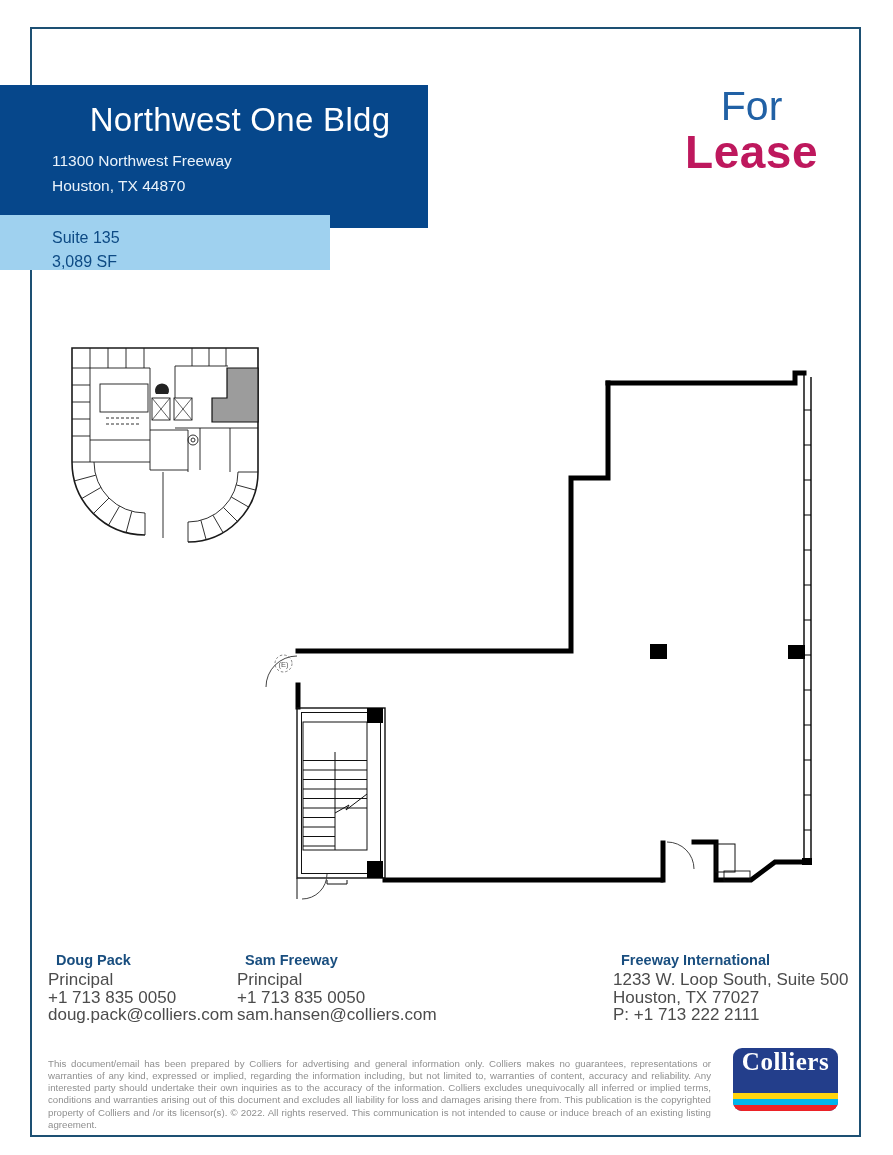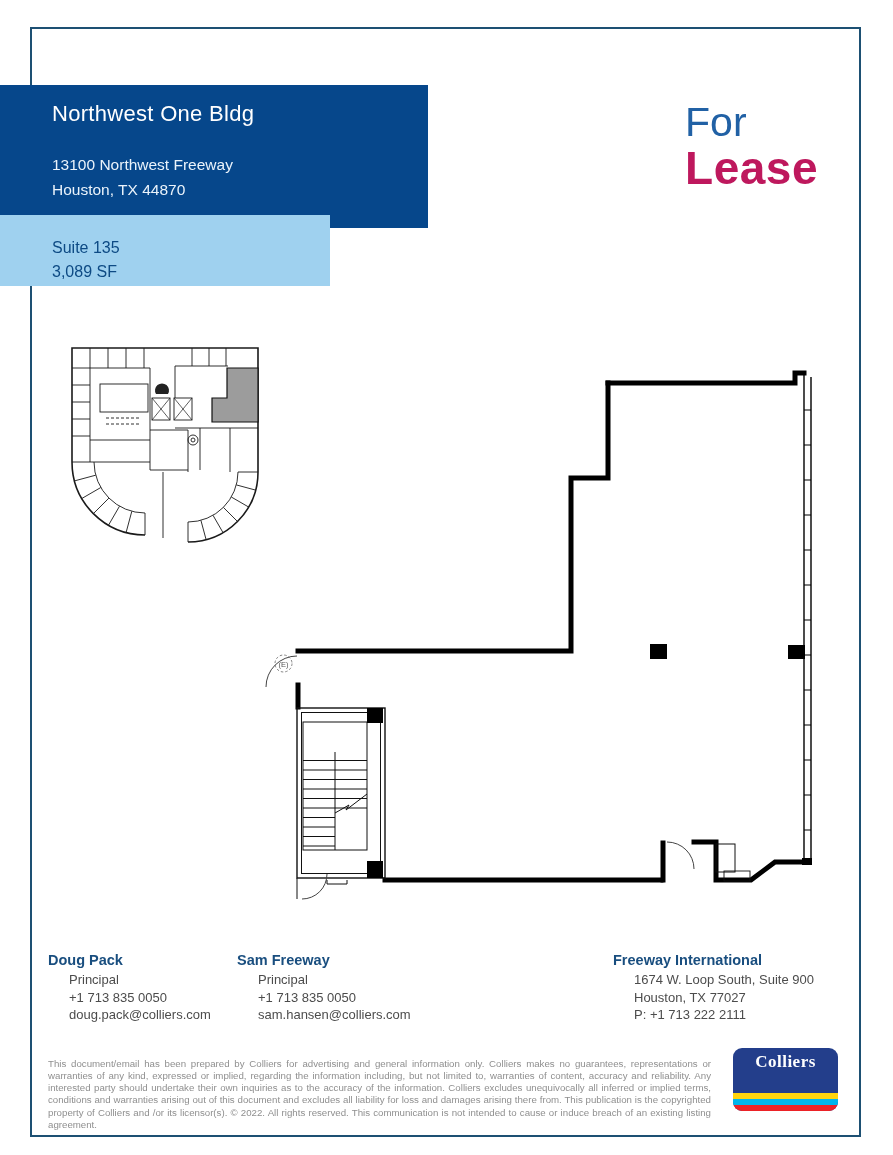--- a/index.html
+++ b/index.html
@@ -10,71 +10,71 @@
   .page-border{
     position:absolute;left:30px;top:27px;width:827px;height:1106px;
     border:2px solid #1d5073;z-index:1;
   }
   
   .header-band{
     position:absolute;left:0;top:85px;width:428px;height:143px;
     background:#06478b;color:#fff;z-index:2;box-sizing:border-box;
     padding:17px 0 0 52px;
   }
-  .building-title{margin:0 0 25px 0;font-size:22px;font-weight:300;letter-spacing:.3px;line-height:1.12;}
+  .building-title{margin:0 0 9px 0;font-size:33px;font-weight:300;letter-spacing:.3px;line-height:1.12;text-align:center;}
   .addr{font-size:15.5px;line-height:25px;color:#eaf3fb;font-weight:400;}
   .suite-band{
-    position:absolute;left:0;top:215px;width:330px;height:71px;
+    position:absolute;left:0;top:215px;width:330px;height:55px;
     background:#9fd1ef;z-index:3;box-sizing:border-box;
-    padding:21px 0 0 52px;color:#0d4a84;font-size:16px;line-height:24px;
-  }
-  .for-lease{position:absolute;top:100px;right:75px;text-align:left;z-index:2;}
+    padding:11px 0 0 52px;color:#0d4a84;font-size:16px;line-height:24px;
+  }
+  .for-lease{position:absolute;top:84px;right:75px;text-align:center;z-index:2;}
   .for-word{font-size:41px;font-weight:300;color:#2161a5;line-height:1.08;}
   .lease-word{font-size:46px;font-weight:700;color:#be185d;line-height:1.05;letter-spacing:.5px;}
   
   .mini-plan{position:absolute;left:62px;top:342px;z-index:2;}
   .main-plan{position:absolute;left:258px;top:352px;z-index:2;}
   
   .contacts{position:absolute;left:48px;top:952px;width:810px;height:80px;z-index:2;}
   .contact{position:absolute;top:0;}
   .contact.c1{left:0;}
   .contact.c2{left:189px;}
   .contact.c3{left:565px;}
-  .cname{font-size:14.5px;font-weight:700;color:#194e7f;margin:0 0 3px 0;}
-  .cline{font-size:13px;color:#4c4c4c;line-height:17.5px;margin-left:21px;}
+  .cname{font-size:14.5px;font-weight:700;color:#194e7f;margin:0 0 3px 8px;}
+  .cline{font-size:17px;color:#4c4c4c;line-height:17.5px;}
   a.cline{text-decoration:none;color:#4c4c4c;display:block;}
   
   .disclaimer{
     position:absolute;left:48px;top:1048px;width:663px;z-index:2;
     font-size:9.7px;line-height:12.2px;color:#8f8f8f;text-align:justify;
   }
   
   .logo{
     position:absolute;left:733px;top:1048px;width:105px;height:63px;z-index:2;
     background:#233e8b;border-radius:9px;overflow:hidden;
     display:flex;flex-direction:column;
   }
   .logo-text{
     flex:1;display:flex;align-items:center;justify-content:center;
-    color:#fff;font-family:"Liberation Serif",serif;font-size:17px;font-weight:600;
+    color:#fff;font-family:"Liberation Serif",serif;font-size:25px;font-weight:600;
     padding-bottom:17px;letter-spacing:.5px;
   }
   .stripe{height:6px;flex:0 0 auto;}
   .stripe.yellow{background:#ffd40e;}
   .stripe.cyan{background:#00b5ec;}
   .stripe.red{background:#ec2227;}
 </style>
 </head>
 <body>
 
 <div class="page-border"></div>
 
 <div class="header-band">
   <h1 class="building-title">Northwest One Bldg</h1>
-  <div class="addr">13100 Northwest Freeway</div>
+  <div class="addr">11300 Northwest Freeway</div>
   <div class="addr">Houston, TX 44870</div>
 </div>
 
 <div class="suite-band">
   <div>Suite 135</div>
   <div>3,089 SF</div>
 </div>
 
 <div class="for-lease">
   <div class="for-word">For</div>
@@ -176,21 +176,21 @@
     <a class="cline" href="#">doug.pack@colliers.com</a>
   </div>
   <div class="contact c2">
     <div class="cname">Sam Freeway</div>
     <div class="cline">Principal</div>
     <div class="cline">+1 713 835 0050</div>
     <a class="cline" href="#">sam.hansen@colliers.com</a>
   </div>
   <div class="contact c3">
     <div class="cname">Freeway International</div>
-    <div class="cline">1674 W. Loop South, Suite 900</div>
+    <div class="cline">1233 W. Loop South, Suite 500</div>
     <div class="cline">Houston, TX 77027</div>
     <div class="cline">P: +1 713 222 2111</div>
   </div>
 </div>
 
 <p class="disclaimer">This document/email has been prepared by Colliers for advertising and general information only. Colliers makes no guarantees, representations or warranties of any kind, expressed or implied, regarding the information including, but not limited to, warranties of content, accuracy and reliability. Any interested party should undertake their own inquiries as to the accuracy of the information. Colliers excludes unequivocally all inferred or implied terms, conditions and warranties arising out of this document and excludes all liability for loss and damages arising there from. This publication is the copyrighted property of Colliers and /or its licensor(s). © 2022. All rights reserved. This communication is not intended to cause or induce breach of an existing listing agreement.</p>
 
 <div class="logo">
   <div class="logo-text">Colliers</div>
   <div class="stripe yellow"></div>

